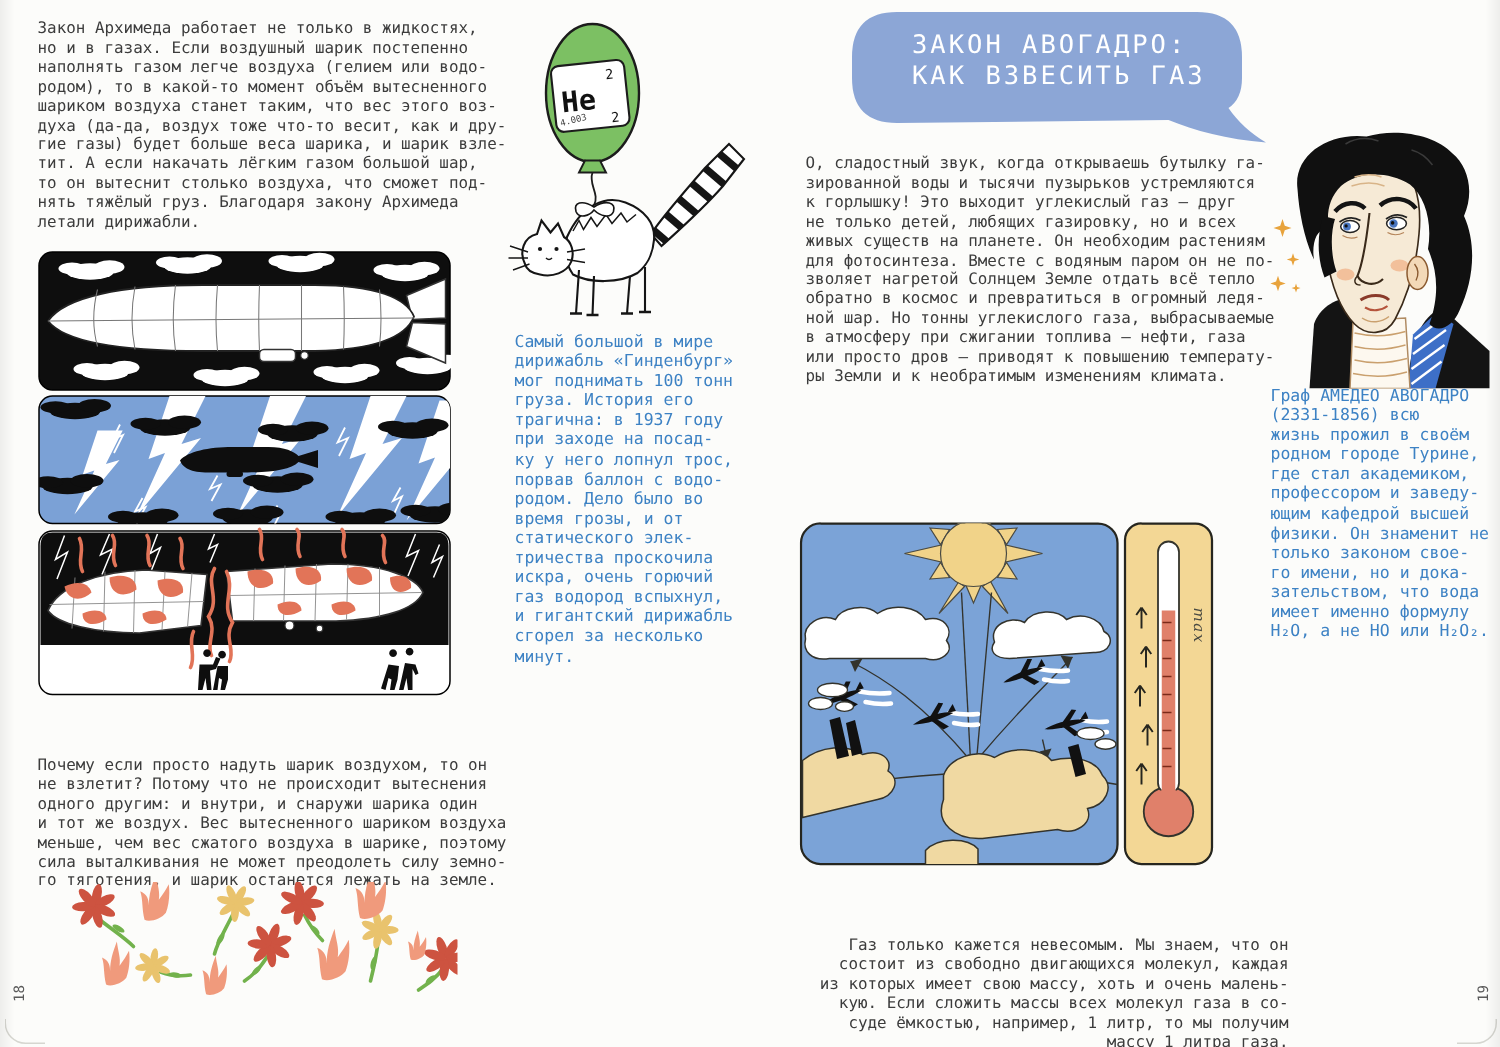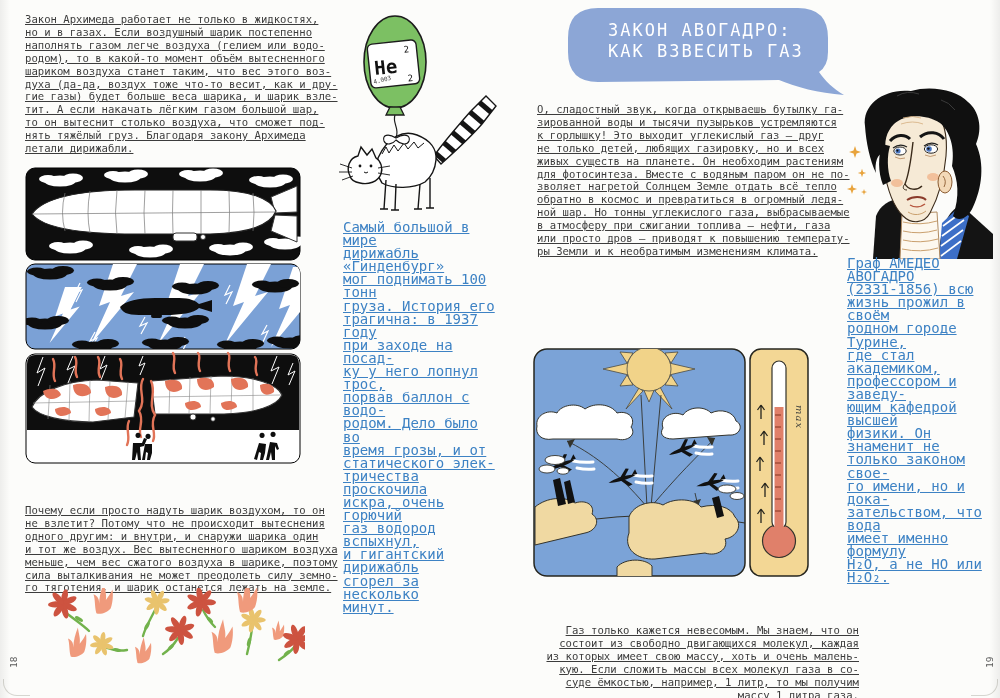--- a/index.html
+++ b/index.html
@@ -1,20 +1,20 @@
 <!DOCTYPE html>
 <html><head>
 <meta charset="utf-8">
 <style>
   html,body{margin:0;padding:0;background:#e8e8e4;}
   #spread{position:relative;width:1000px;height:698px;background:#fcfcfa;overflow:hidden;
           font-family:"DejaVu Sans Mono","Liberation Mono",monospace;}
   .txt{position:absolute;font-size:10.6px;line-height:12.9px;color:#3c3c3c;
-       white-space:pre-line;letter-spacing:0px;text-decoration:underline;}
-  .note{font-size:14px;line-height:13.1px;color:#3d82c4;}
+       white-space:pre-line;letter-spacing:0px;}
+  .note{font-size:11px;line-height:13.1px;color:#3d82c4;}
   .title-bubble-text{position:absolute;font-size:17px;line-height:21px;letter-spacing:2px;
        color:#ffffff;white-space:pre-line;}
   .pagenum{position:absolute;font-size:9.5px;color:#5a5a5a;
        transform:rotate(-90deg);transform-origin:left top;}
   svg{position:absolute;display:block;}
   .corner{position:absolute;width:26px;height:16px;border:1.5px solid #d6d6d0;border-top:none;}
   .corner.bl{left:3px;top:679px;border-right:none;border-bottom-left-radius:14px;}
   .corner.br{left:971px;top:679px;border-left:none;border-bottom-right-radius:14px;}
   .edge{position:absolute;top:0;height:100%;width:10px;pointer-events:none;}
   .edge.l{left:0;background:linear-gradient(90deg,rgba(0,0,0,.06),rgba(0,0,0,0));}

